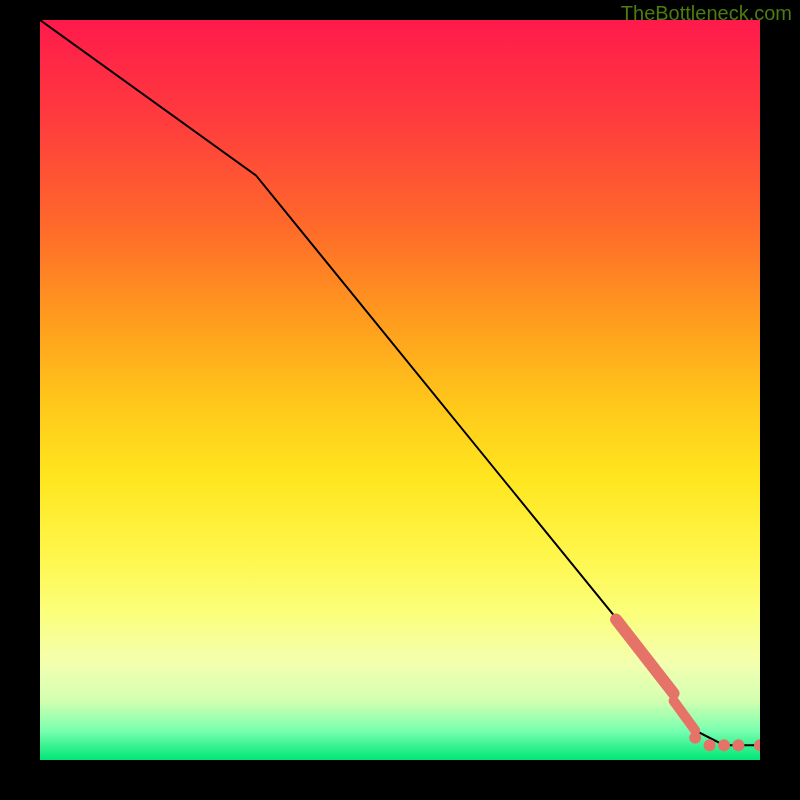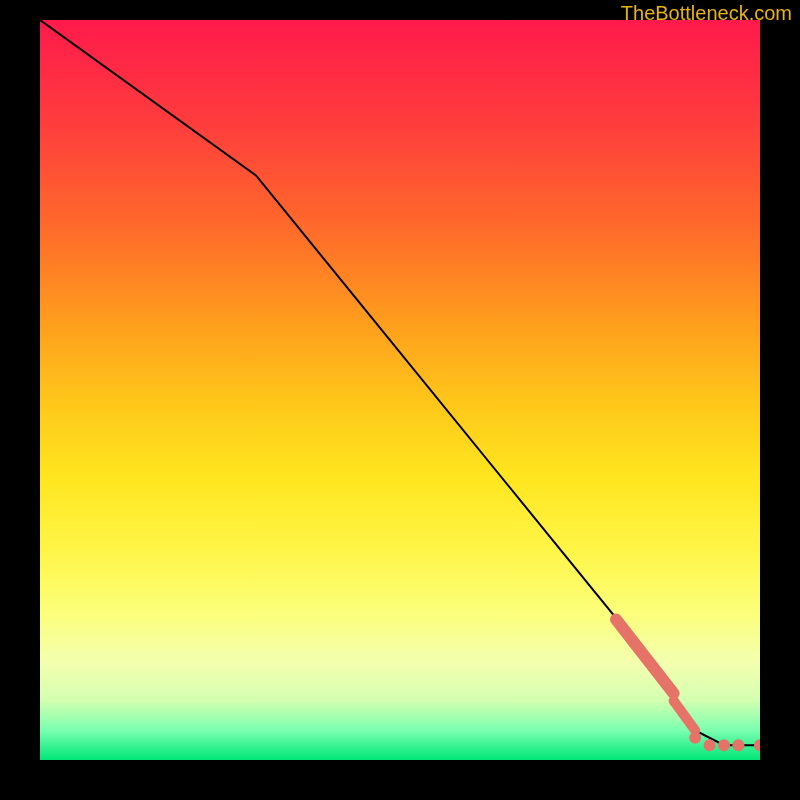--- a/index.html
+++ b/index.html
@@ -12,21 +12,21 @@
     #ff9a1e 40%,
     #ffc81a 52%,
     #ffe61f 62%,
     #fff64a 72%,
     #fbff7a 80%,
     #f3ffb0 87%,
     #d3ffb0 92%,
     #7affb0 96%,
     #00e676 100%)}
 svg.overlay{position:absolute;left:40px;top:20px;width:720px;height:740px}
-.watermark{position:absolute;top:2px;right:8px;color:#eab308;font:20px Arial,Helvetica,sans-serif}
+.watermark{position:absolute;top:2px;right:8px;color:#4d7c0f;font:20px Arial,Helvetica,sans-serif}
 </style>
 </head>
 <body>
 <div class="wrap">
   <div class="plot"></div>
   <svg class="overlay" viewBox="0 0 720 740" preserveAspectRatio="none">
     <g id="series">
         <path d="M0 0 L216 155.39999999999998 L619.2 651.2 L655.2 710.4 L684 725.2 L720 725.2 " fill="none" stroke="#000000" stroke-width="2"></path>
         <line x1="576" y1="599.4" x2="633.6" y2="673.4" stroke="#e57368" stroke-width="12" stroke-linecap="round"></line>
         <line x1="633.6" y1="680.8" x2="655.2" y2="710.4" stroke="#e57368" stroke-width="10" stroke-linecap="round"></line>

